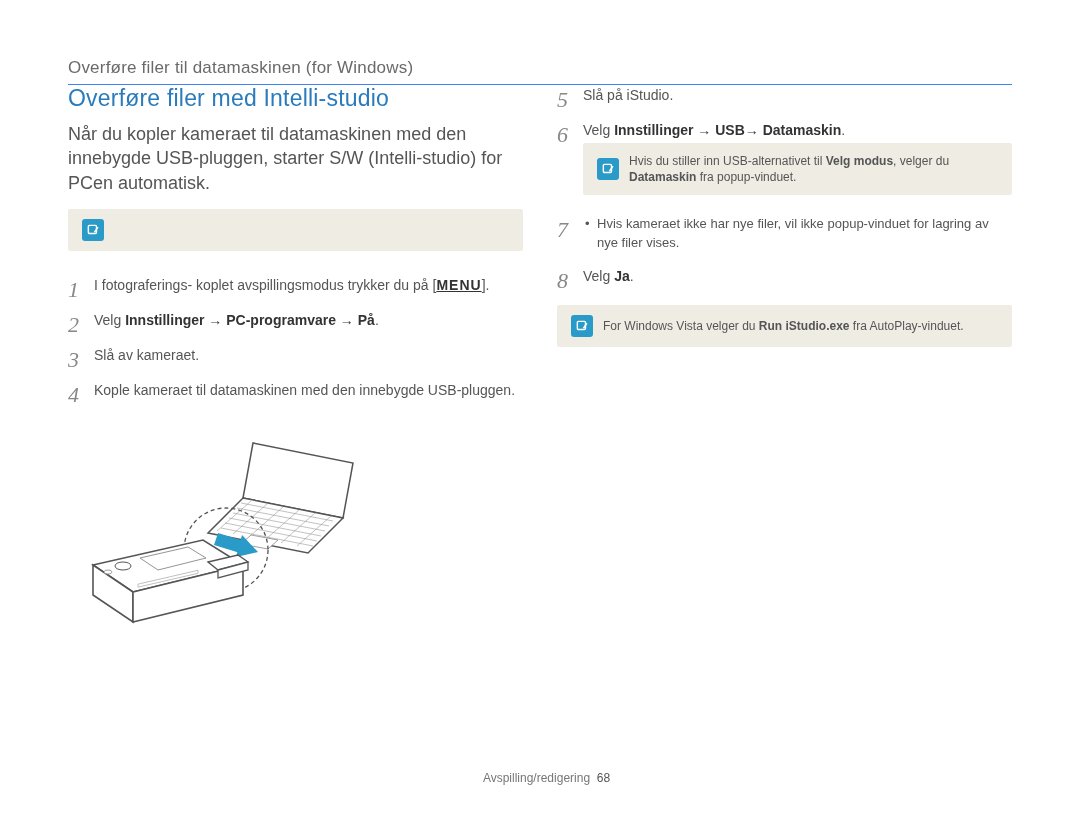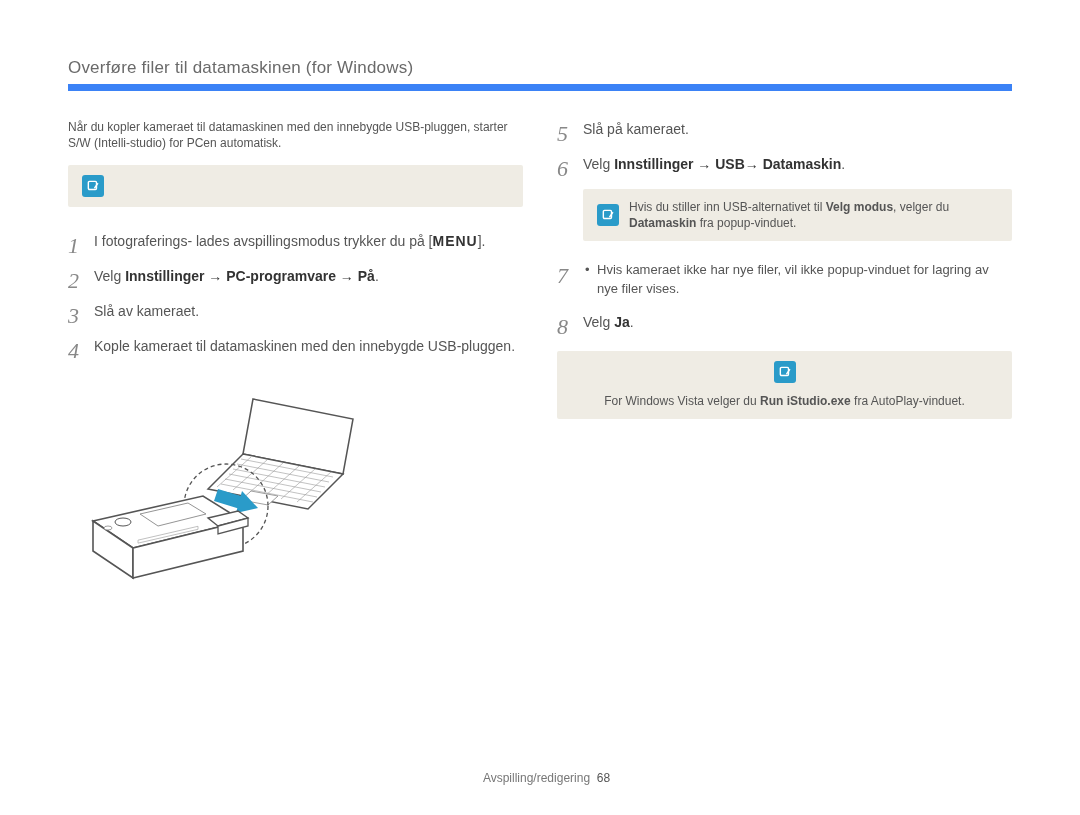--- a/index.html
+++ b/index.html
@@ -9,42 +9,41 @@
     color: #333;
     width: 1080px;
     height: 815px;
     position: relative;
     padding: 58px 68px 0 68px;
   }
   .header-path {
     color: #6a6a6a;
     font-weight: 300;
     font-size: 17px;
-    border-bottom: 7px solid #3b82f6;
+    border-bottom: 1px solid #3b82f6;
     padding-bottom: 6px;
-    margin-bottom: 28px;
     letter-spacing: 0.2px;
   }
   .columns {
     display: flex;
     gap: 34px;
   }
   .col {
     flex: 1;
     min-width: 0;
   }
   .section-title {
     color: #2a7bbd;
     font-weight: 400;
     font-size: 23px;
     margin-bottom: 10px;
     letter-spacing: 0.2px;
   }
   .intro-text {
-    font-size: 12px;
+    font-size: 18px;
     color: #555;
     line-height: 1.35;
     margin-bottom: 14px;
   }
   .note-box {
     background: #efece4;
     border-radius: 2px;
     display: flex;
     align-items: center;
     gap: 10px;
@@ -90,20 +89,21 @@
     font-size: 22px;
     color: #888;
     font-weight: 400;
   }
   .kw { font-weight: bold; color: #333; margin-top: 20px; }
   .menu-label {
     font-family: Arial, sans-serif;
     font-weight: bold;
     letter-spacing: 1px;
     color: #333;
+    text-decoration: underline;
   }
   ul.sub {
     list-style: none;
     padding-left: 0;
     margin-top: 20px;
   }
   ul.sub li {
     position: relative;
     padding-left: 14px;
     font-size: 13px;
@@ -134,34 +134,35 @@
   .footer .pgnum { color: #555; }
 </style>
 </head>
 <body>
 
 <div class="header-path">Overføre filer til datamaskinen (for Windows)</div>
 
 <div class="columns">
 
   <div class="col">
+    <div class="section-title">Overføre filer med Intelli-studio</div>
     <div class="intro-text">Når du kopler kameraet til datamaskinen med den innebygde USB-pluggen, starter S/W (Intelli-studio) for PCen automatisk.</div>
 
     <div class="note-box">
       <div class="note-icon">
         <svg width="14" height="14" viewBox="0 0 24 24" fill="none" stroke="white" stroke-width="2.4" stroke-linecap="round">
             <rect x="4" y="4" width="14" height="14" rx="2"></rect>
             <path d="M20 8 L15 15"></path>
           </svg>
       </div>
     </div>
 
     <ol class="steps">
       <li>
-        <span>I fotograferings- lades avspillingsmodus trykker du på [</span><span class="menu-label">MENU</span><span>].</span>
+        <span>I fotograferings- koplet avspillingsmodus trykker du på [</span><span class="menu-label">MENU</span><span>].</span>
       </li>
       <li>
         <span>Velg </span><span class="kw">Innstillinger → PC-programvare → På</span><span>.</span>
       </li>
       <li>Slå av kameraet.</li>
       <li>Kople kameraet til datamaskinen med den innebygde USB-pluggen.</li>
     </ol>
 
     
     <svg class="illustration" viewBox="0 0 310 200">
@@ -209,25 +210,25 @@
         <ellipse cx="45" cy="36" rx="8" ry="4" fill="#fff" stroke="#555" stroke-width="1"></ellipse>
         <polygon points="62,28 110,17 128,28 80,40" fill="#fff" stroke="#888" stroke-width="0.9"></polygon>
         <ellipse cx="30" cy="42" rx="4" ry="2" fill="#fff" stroke="#888" stroke-width="0.8"></ellipse>
         <rect x="60" y="68" width="60" height="3" transform="skewY(-13)" fill="none" stroke="#aaa" stroke-width="0.7"></rect>
       </g>
     </svg>
   </div>
 
   <div class="col">
     <ol class="steps" start="5" style="counter-reset: step 4;">
-      <li>Slå på kameraet.</li>
+      <li>Slå på iStudio.</li>
       <li>
         <span>Velg </span><span class="kw">Innstillinger → USB→ Datamaskin</span><span>.</span>
 
-        <div class="note-box" style="margin-top:14px; margin-bottom:8px;">
+        <div class="note-box" style="margin-top:2px; margin-bottom:8px;">
           <div class="note-icon">
             <svg width="14" height="14" viewBox="0 0 24 24" fill="none" stroke="white" stroke-width="2.4" stroke-linecap="round">
                 <rect x="4" y="4" width="14" height="14" rx="2"></rect>
                 <path d="M20 8 L15 15"></path>
               </svg>
           </div>
           <div class="note-text">
             <span>Hvis du stiller inn USB-alternativet til </span><b>Velg modus</b><span>, velger du </span><b>Datamaskin</b><span> fra popup-vinduet.</span>
           </div>
         </div>
@@ -235,21 +236,21 @@
       <li>
         <ul class="sub">
           <li>Hvis kameraet ikke har nye filer, vil ikke popup-vinduet for lagring av nye filer vises.</li>
         </ul>
       </li>
       <li>
         <span>Velg </span><span class="kw">Ja</span><span>.</span>
       </li>
     </ol>
 
-    <div class="note-box" style="margin-top:18px;flex-direction:column;">
+    <div class="note-box" style="margin-top:18px;">
       <div class="note-icon">
         <svg width="14" height="14" viewBox="0 0 24 24" fill="none" stroke="white" stroke-width="2.4" stroke-linecap="round">
             <rect x="4" y="4" width="14" height="14" rx="2"></rect>
             <path d="M20 8 L15 15"></path>
           </svg>
       </div>
       <div class="note-text">
         <span>For Windows Vista velger du </span><b>Run iStudio.exe</b><span> fra AutoPlay-vinduet.</span>
       </div>
     </div>

